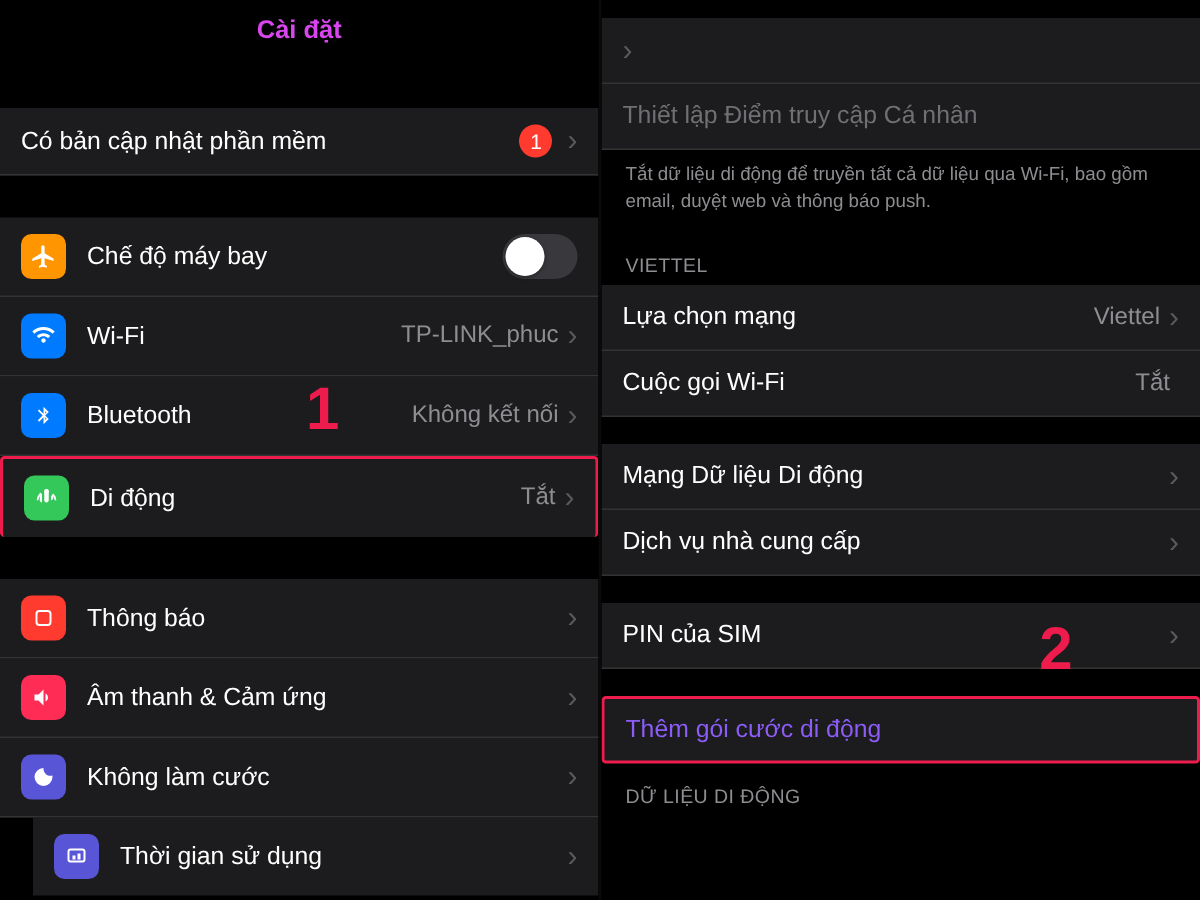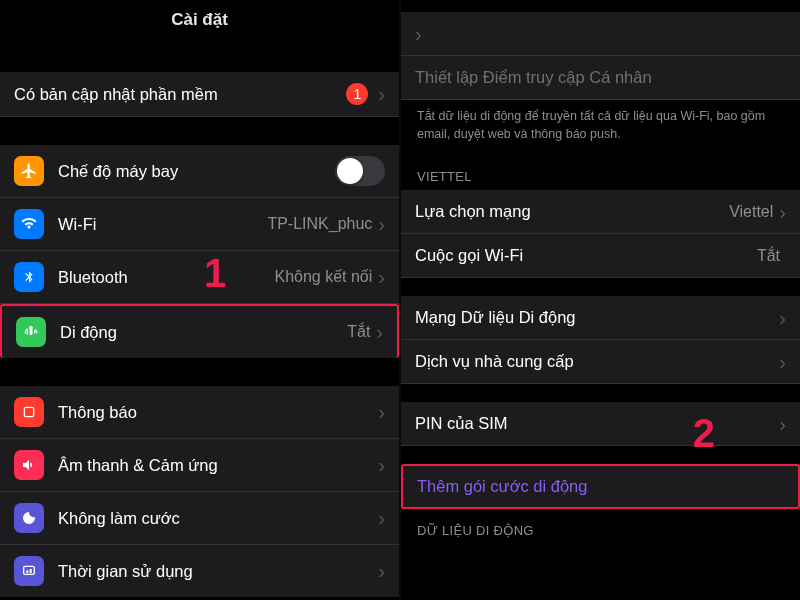--- a/index.html
+++ b/index.html
@@ -20,35 +20,35 @@
   }
   .divider {
     width: 2px;
     background: #0a0a0a;
   }
   .header {
     text-align: center;
     padding: 10px 0 14px 0;
     font-size: 17px;
     font-weight: 600;
-    color: #e5e5e5;
+    color: #d946ef;
   }
   .section-spacer { height: 28px; }
   .section-spacer-sm { height: 18px; }
   .row {
     background: #1c1c1e;
     display: flex;
     align-items: center;
     padding: 11px 14px;
     font-size: 16px;
     border-bottom: 0.5px solid #333;
     position: relative;
     min-height: 44px;
   }
-  .row:last-child { border-bottom: none; }
+  .row:last-child { border-bottom: none; margin-left: 22px; }
   .row.muted .row-label { color: #707074; }
   .icon-box {
     width: 30px;
     height: 30px;
     border-radius: 7px;
     margin-right: 14px;
     display: flex;
     align-items: center;
     justify-content: center;
     flex-shrink: 0;

